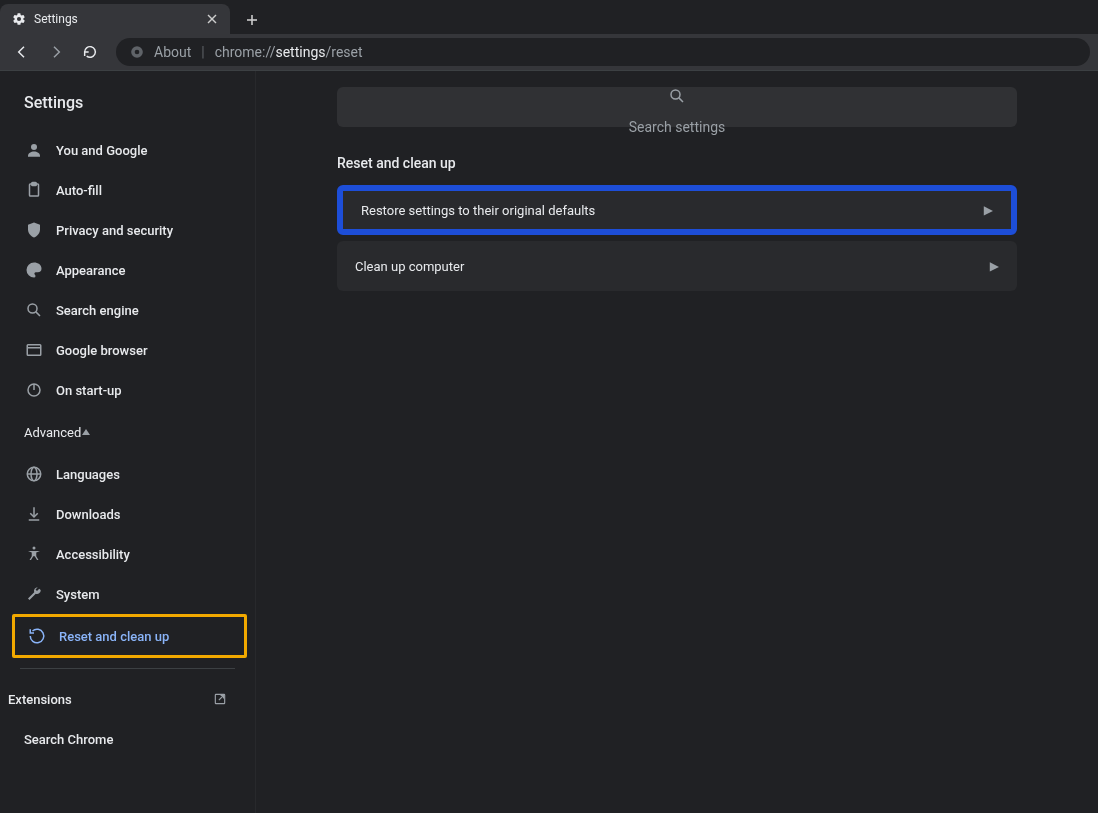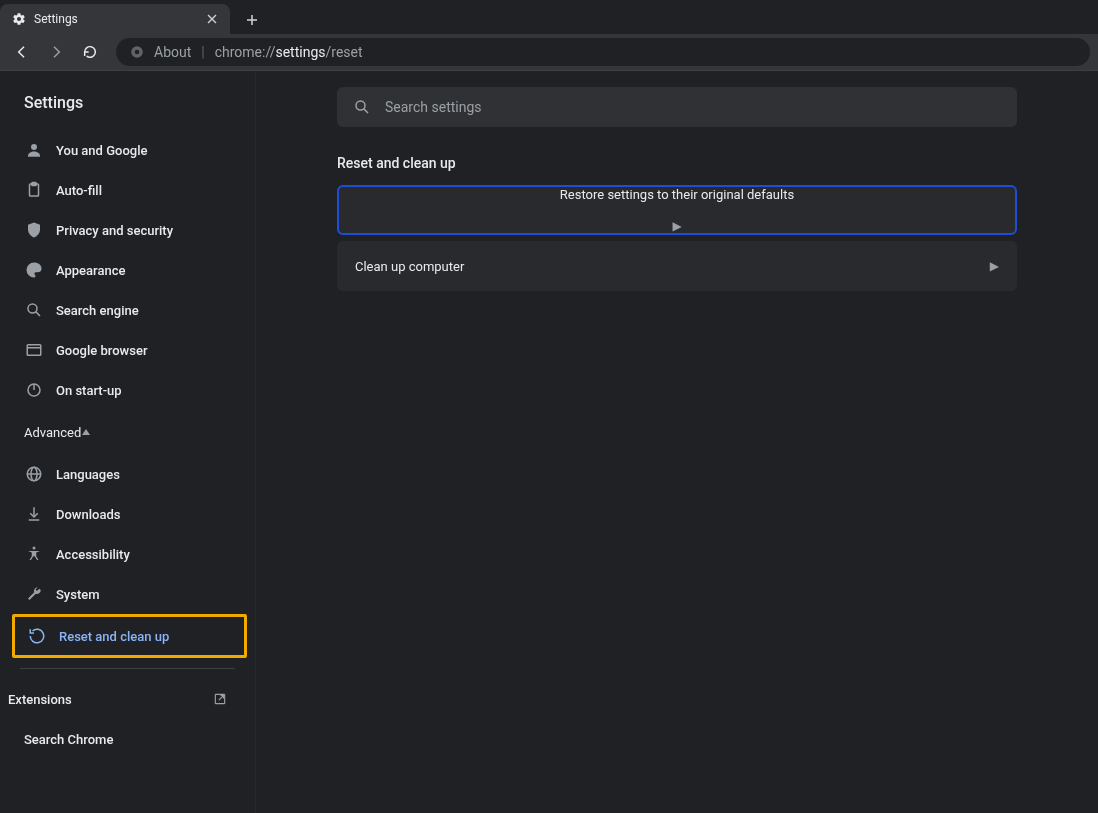--- a/index.html
+++ b/index.html
@@ -80,32 +80,32 @@
   .extopen { display:flex;align-items:center;justify-content:space-between;padding:0 28px 0 8px;height:40px;font-size:13px;font-weight:500;cursor:pointer;}
   .about { padding:0 24px;height:40px;display:flex;align-items:center;font-size:13px;font-weight:500;cursor:pointer;}
 
   .main { flex:1; padding: 16px 20px 0 20px; }
   .searchwrap { display:flex; justify-content:center; }
   .searchbox {
     width: 680px; height:40px;
     background:#303134; border-radius:6px;
     display:flex;align-items:center;
     padding:0 16px; gap:14px;
-    color:#9aa0a6; font-size:14px;
+    color:#9aa0a6; font-size:14px;flex-direction:column;
   }
   .section-title { width:680px; margin: 28px auto 14px; font-size:14px; font-weight:500; color:#e8eaed; }
   .card {
     width:680px; margin: 0 auto 6px;
     background:#292a2d; border-radius:6px;
     display:flex;align-items:center;justify-content:space-between;
     height:50px; padding:0 18px;
     font-size:13px; color:#e8eaed;
     cursor:pointer;
   }
-  .card.highlight { border:2px solid #1d4ed8;flex-direction:column; }
+  .card.highlight { border:6px solid #1d4ed8; }
   .chev-right { color:#9aa0a6; font-size:12px; }
   svg { display:block; }
 </style>
 </head>
 <body>
 
 <div class="tabstrip">
   <div class="tab">
     <span>
       <svg width="14" height="14" viewBox="0 0 24 24" fill="#e8eaed">

